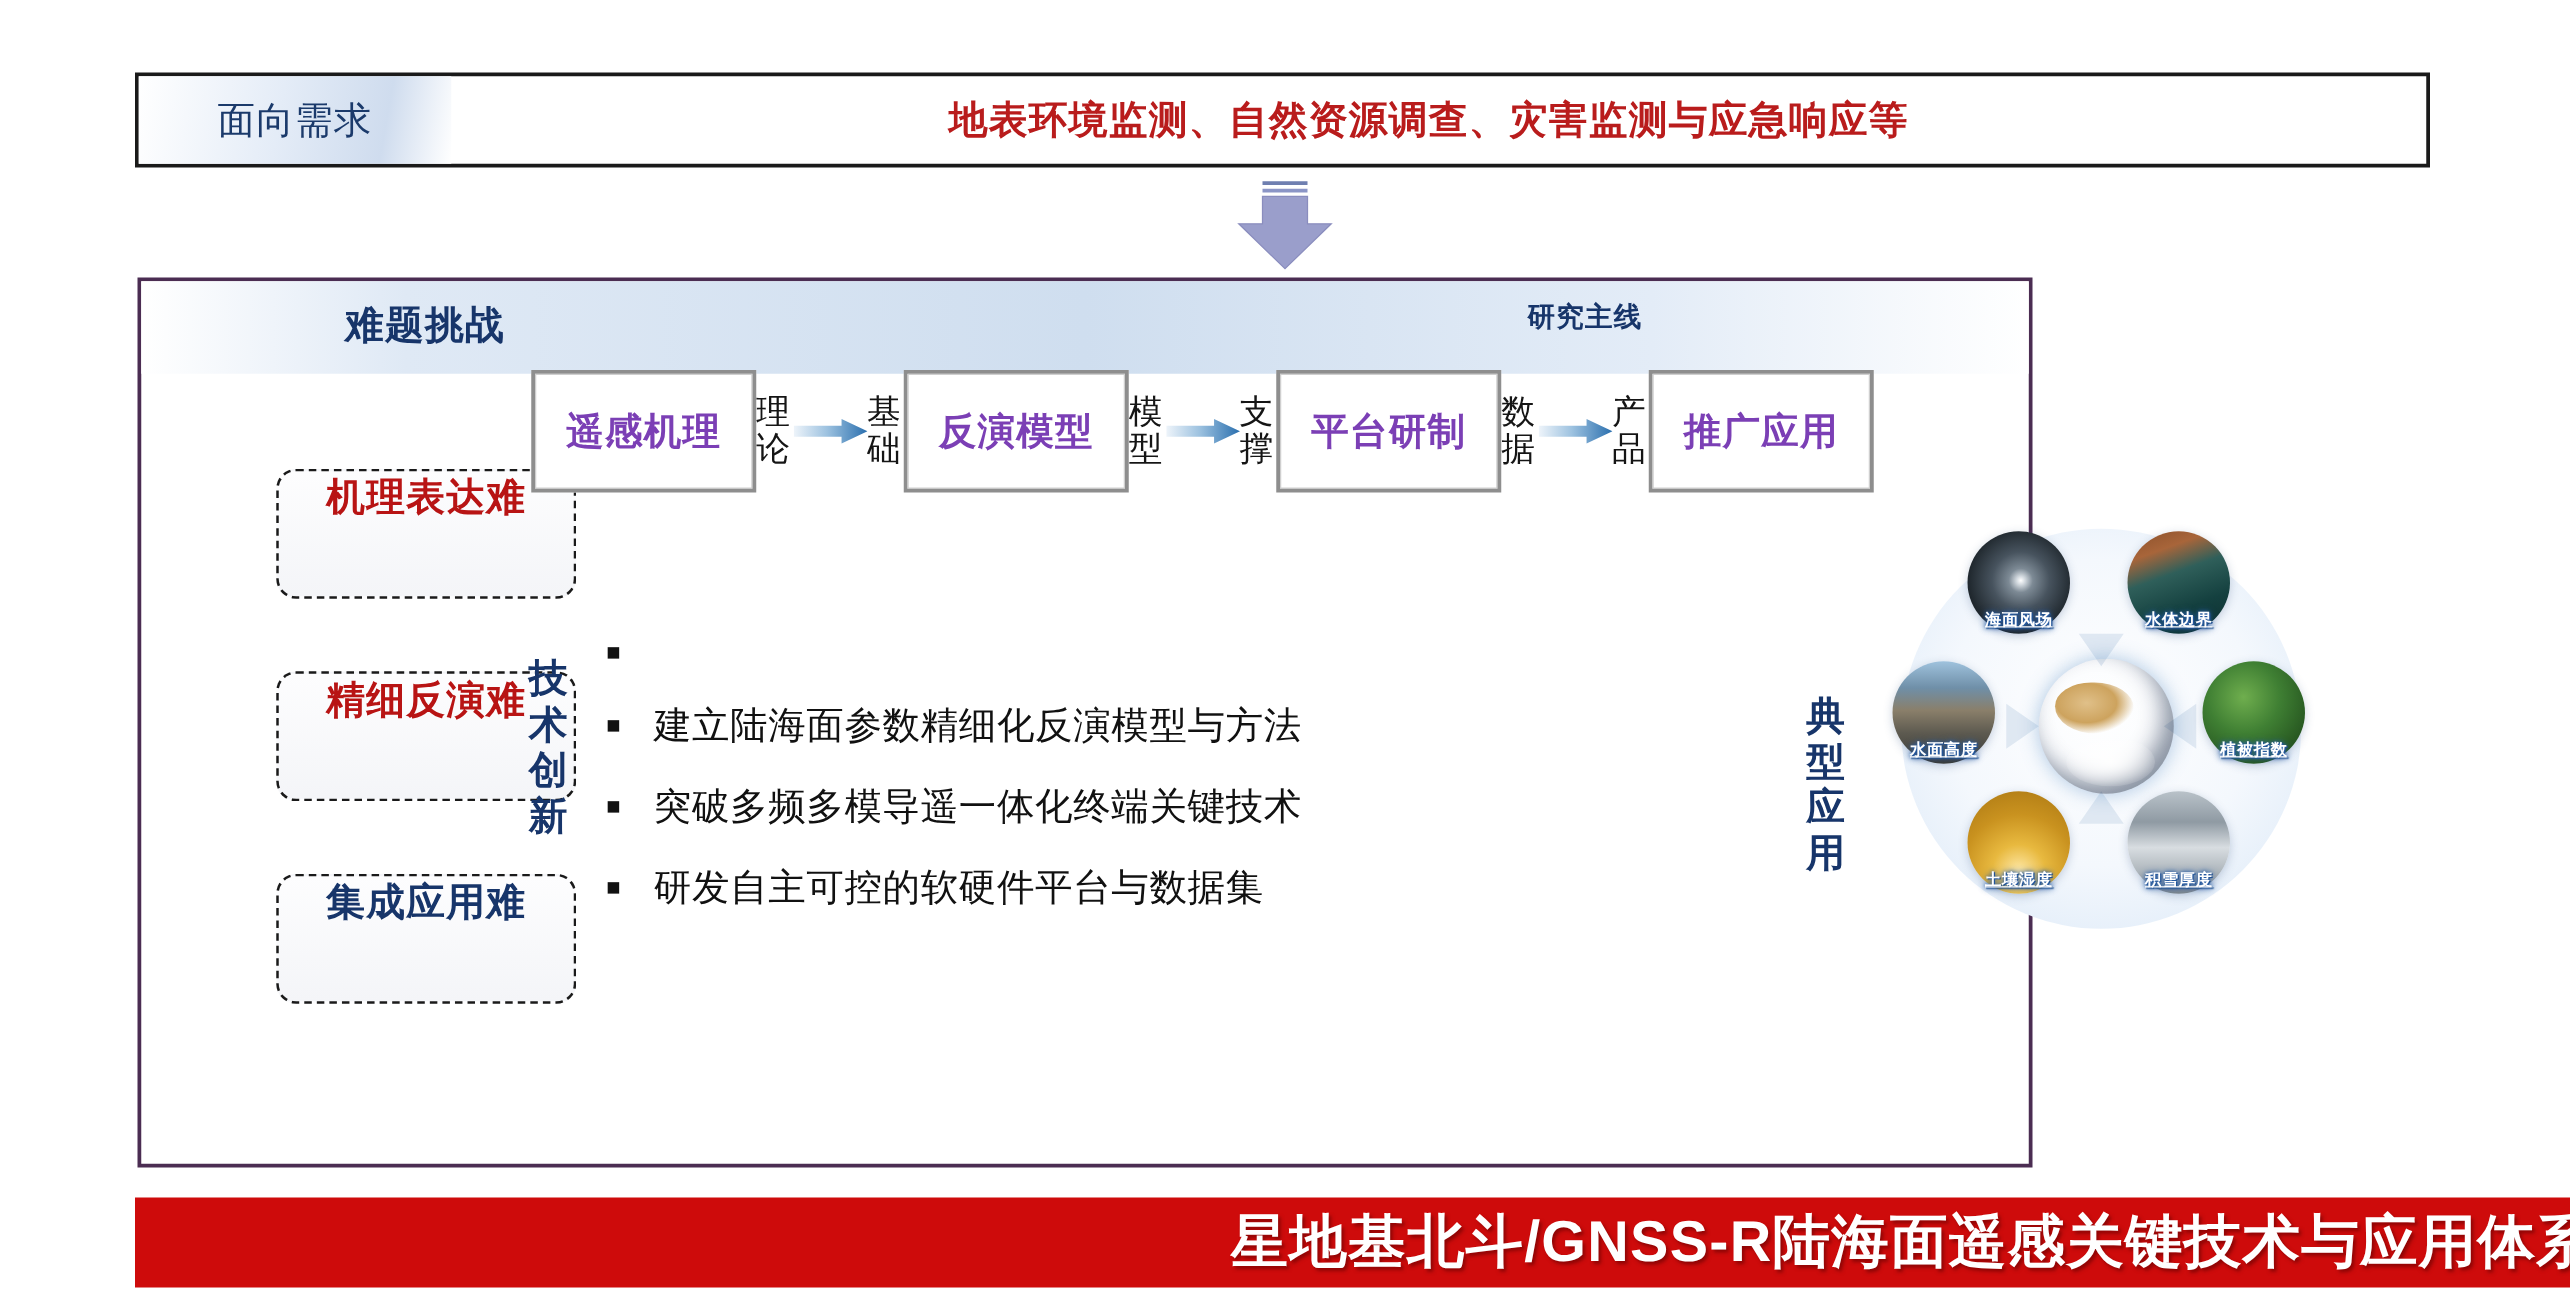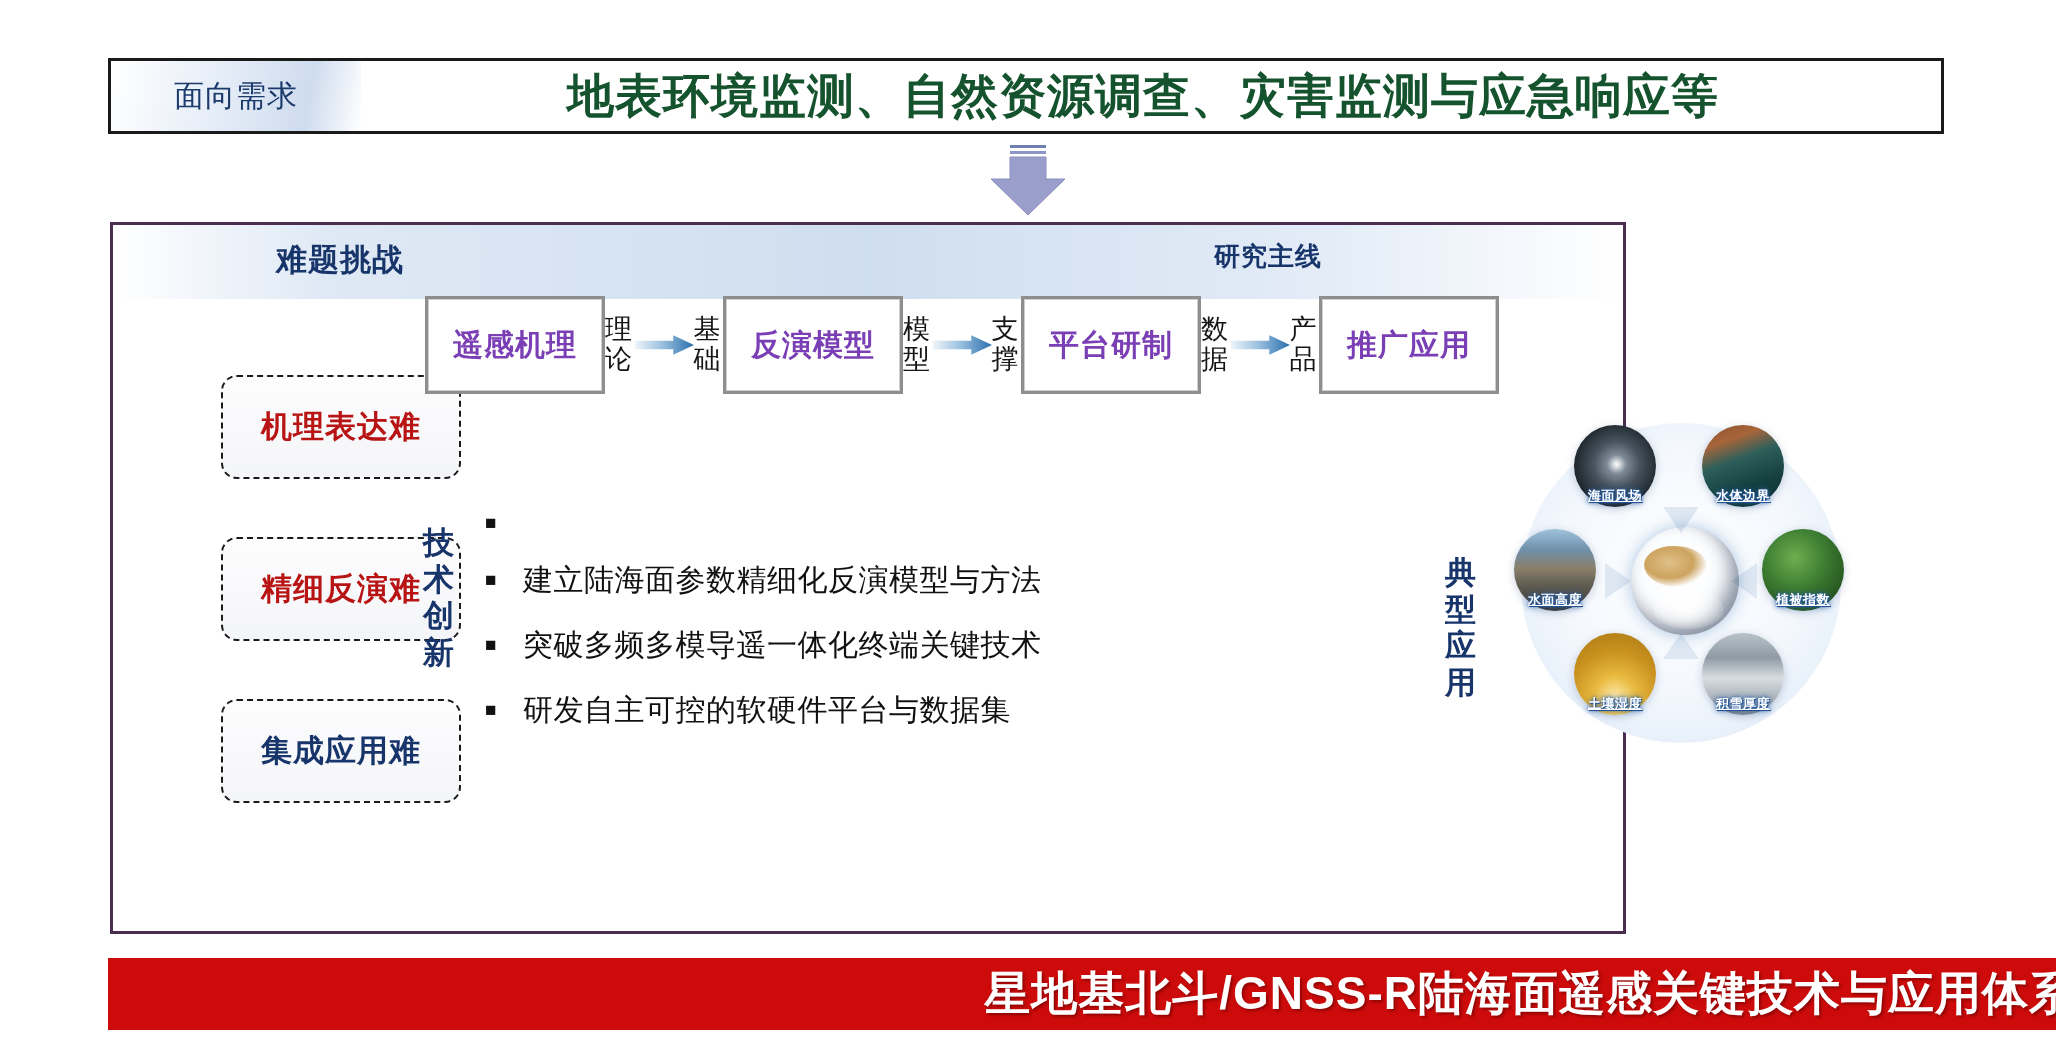--- a/index.html
+++ b/index.html
@@ -23,21 +23,21 @@
     display:flex; align-items:center; justify-content:center;
   }
   .needs-badge-text{
     font-size:30px; font-weight:normal; color:#1b3a6b; letter-spacing:1px;
   }
   .needs-title{
     flex:1; display:flex; align-items:center; justify-content:center;
     padding-right:16px;
   }
   .needs-title-text{
-    font-size:47px; font-weight:bold; color:#14532d; letter-spacing:1px;
+    font-size:31px; font-weight:bold; color:#b91c1c; letter-spacing:1px;
     white-space:nowrap;
   }
 
   
   .down-arrow{ position:absolute; left:985px; top:143px; width:86px; height:74px; }
 
   
   .main-panel{
     position:absolute; left:110px; top:222px; width:1516px; height:712px;
     border:3px solid #4b2d52; background:#ffffff;
@@ -45,30 +45,30 @@
   .header-band{
     position:absolute; left:0; top:0; width:100%; height:74px;
     background:linear-gradient(90deg,#ffffff 0%, #dfe9f5 14%, #cfdeef 50%, #e3ecf7 80%, #ffffff 100%);
   }
   .header-left-label{
     position:absolute; left:62px; top:14px; width:330px; text-align:center;
     font-size:31px; font-weight:bold; color:#17356a; letter-spacing:1px;
   }
   .header-right-label{
     position:absolute; left:640px; top:14px; width:1030px; text-align:center;
-    font-size:26px; font-weight:bold; color:#17356a; letter-spacing:1px;
+    font-size:22px; font-weight:bold; color:#17356a; letter-spacing:1px;
   }
 
   
   .challenge-col{ position:absolute; left:108px; top:150px; width:240px; }
   .challenge-card{
     width:240px; height:104px; margin-bottom:58px;
     border:2.5px dashed #1a1a1a; border-radius:16px;
     background:linear-gradient(180deg,#fdfdfe 0%, #f4f5f8 100%);
-    display:flex; align-items:center; justify-content:center;
+    display:flex; justify-content:center;
   }
   .challenge-text{ font-size:31px; font-weight:bold; letter-spacing:1px; }
   .c-red{ color:#b81414; }
   .c-navy{ color:#17356a; }
 
   
   .flow{ position:absolute; left:312px; top:50px; width:1400px; height:140px;
          display:flex; align-items:center; }
   .flow-box{
     width:180px; height:98px; border:3px solid #8e8e8e; background:#fff;

